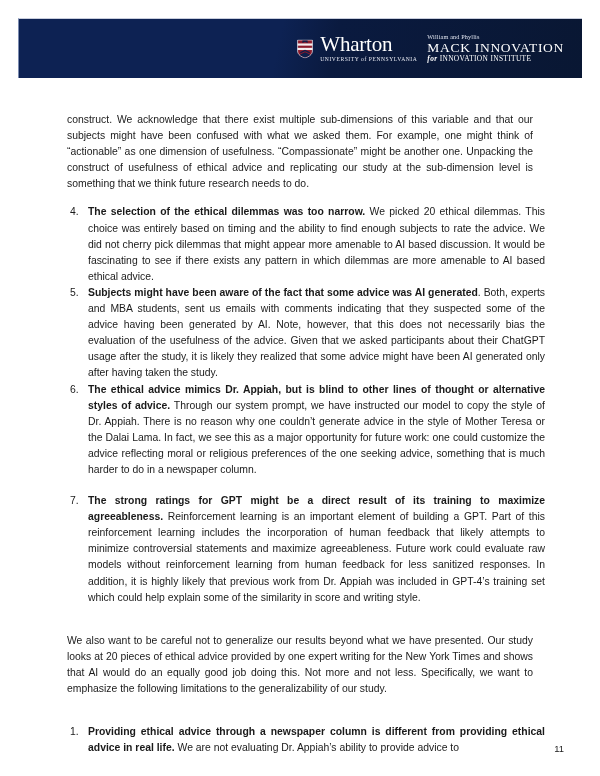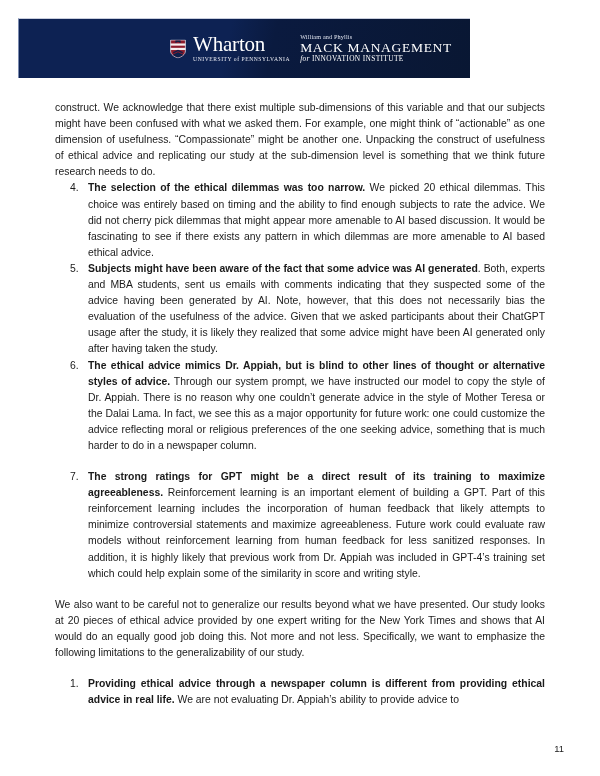--- a/index.html
+++ b/index.html
@@ -14,21 +14,21 @@
     color: #1a1a1a;
     position: relative;
     overflow: hidden;
   }
 
   
   .page-header {
     position: absolute;
     left: 18px;
     top: 18px;
-    width: 452px;
+    width: 564px;
     height: 60px;
     background: #0c1f4b;
     background-image: linear-gradient(102deg, #0d2253 0%, #0d2253 46%, #0a1a3f 56%, #091733 100%);
     box-sizing: border-box;
     border-left: 1px solid #7b8bb0;
     border-top: 1px solid #c9cedd;
   }
   .header-logo-group {
     position: absolute;
     right: 18px;
@@ -92,31 +92,31 @@
     white-space: nowrap;
   }
   .mack-bottom {
     font-family: "Liberation Serif", serif;
     font-size: 7.4px;
     color: #ffffff;
     letter-spacing: 0.35px;
     margin-top: 1px;
     white-space: nowrap;
   }
-  .mack-bottom .ital { font-style: italic; }
+  .mack-bottom .ital { font-style: italic; font-weight: bold; }
 
   
   .page-body {
     position: absolute;
     left: 55px;
     top: 100px;
     width: 490px;
   }
   p.para {
-    margin: 0;
+    margin: 12px;
     font-size: 10.4px;
     line-height: 16.1px;
     text-align: justify;
     color: #1a1a1a;
   }
 
   .hanging-list {
     list-style: none;
     margin: 0;
     padding: 0;
@@ -166,21 +166,21 @@
       <path d="M5.4 1.0 L10.6 1.0 L10.6 3.6 L8 2.4 L5.4 3.6 Z" fill="#0c1f4b"></path>
     </svg>
 
     <div class="wharton-wordmark">
       <span class="wharton-name">Wharton</span>
       <span class="wharton-sub">UNIVERSITY of PENNSYLVANIA</span>
     </div>
 
     <div class="mack-block">
       <span class="mack-top">William and Phyllis</span>
-      <span class="mack-main">MACK MANAGEMENT</span>
+      <span class="mack-main">MACK INNOVATION</span>
       <span class="mack-bottom"><span class="ital">for</span> <span>INNOVATION INSTITUTE</span></span>
     </div>
 
   </div>
 </div>
 
 <div class="page-body">
 
   <p class="para">construct. We acknowledge that there exist multiple sub-dimensions of this variable and that our subjects might have been confused with what we asked them. For example, one might think of “actionable” as one dimension of usefulness. “Compassionate” might be another one. Unpacking the construct of usefulness of ethical advice and replicating our study at the sub-dimension level is something that we think future research needs to do.</p>
 

